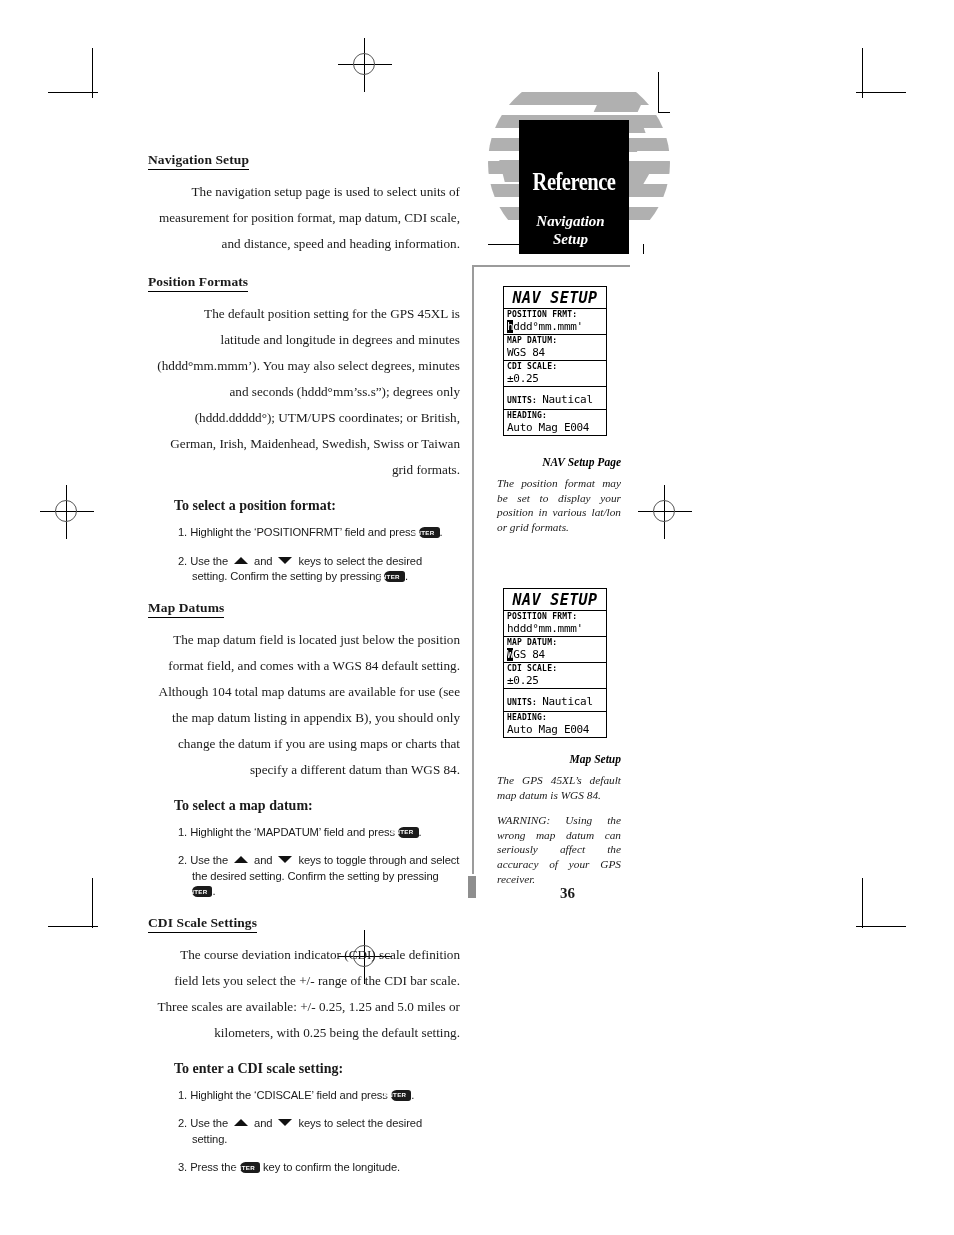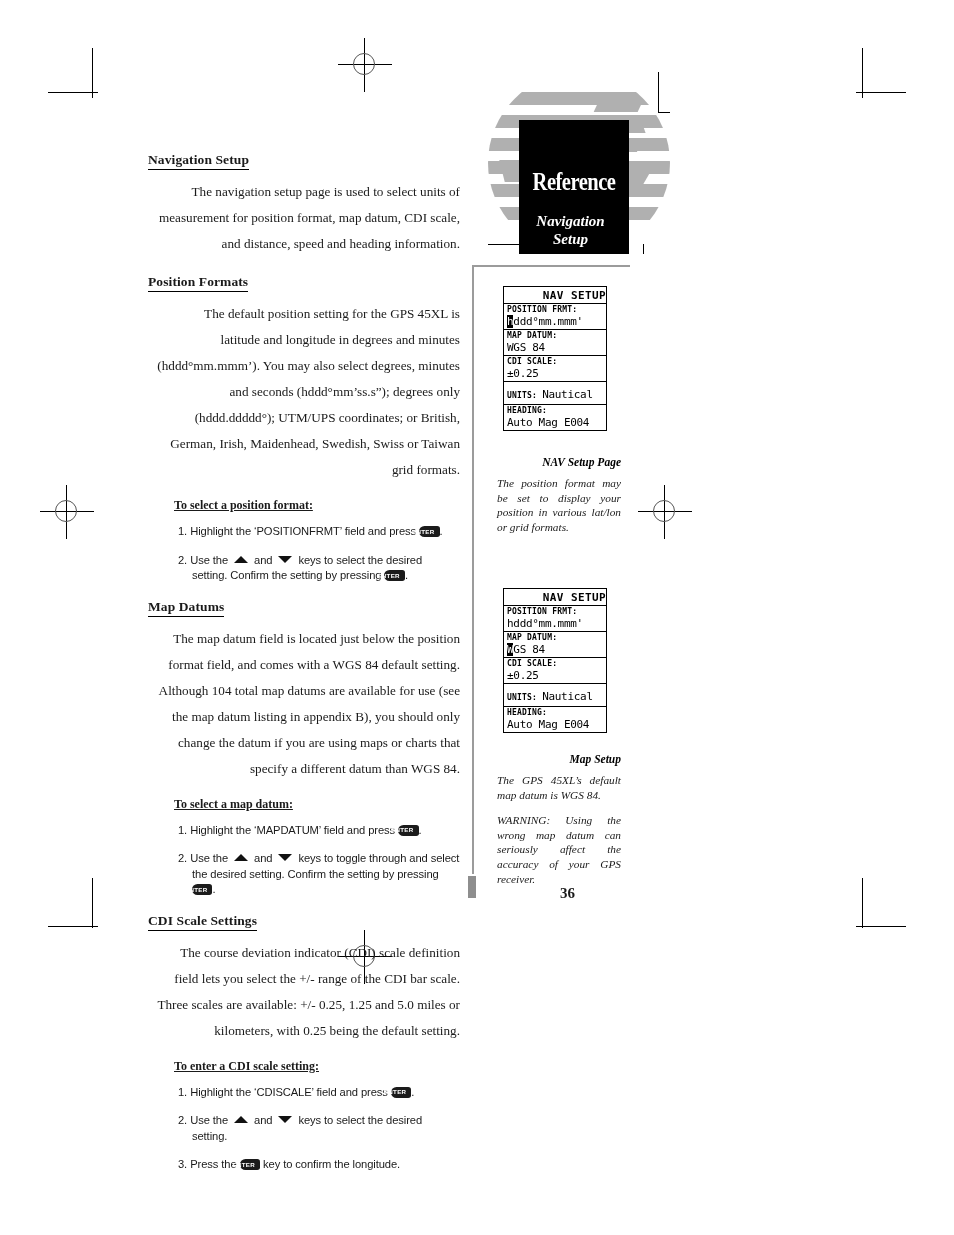--- a/index.html
+++ b/index.html
@@ -38,24 +38,23 @@
     border-bottom:1.6px solid #000;
     padding-bottom:1px;
     letter-spacing:0.1px;
   }
   .sec-wrap{margin-top:4px;}
   p.body{
     font-size:13.2px;line-height:26px;margin:0 0 15px 0;
     text-indent:24px;text-align:right;
   }
   h3.proc{
-    font-size:12px;font-weight:bold;margin:0 0 11px 0;
+    font-size:14px;font-weight:bold;margin:0 0 11px 0;
     padding-left:26px;
     font-family:"Liberation Serif", serif;
-    text-decoration:underline;
   }
   ol.steps{margin:0;padding:0;list-style:none;}
   ol.steps li{
     font-family:"Liberation Sans", sans-serif;
     font-size:11.2px;line-height:15.5px;
     margin:0 0 13px 0;
     padding-left:44px;
     text-indent:-14px;
     letter-spacing:-0.1px;
   }
@@ -151,25 +150,26 @@
     padding:0;
     font-family:"DejaVu Sans Mono", monospace;
   }
   .lcd-row{
     border-bottom:1.4px solid #000;
     padding:1px 3px 1px 3px;
     box-sizing:border-box;
   }
   .lcd-row:last-child{border-bottom:none;}
   .lcd-title{
-    text-align:right;
-    font-size:11px;font-weight:bold;
+    text-align:center;
+    font-size:15px;font-weight:bold;
     letter-spacing:0.4px;
     padding:1.5px 0 1.5px 0;
     border-bottom:1.6px solid #000;
+    font-style:italic;
   }
   .lcd-lbl{
     font-size:8px;font-weight:bold;letter-spacing:0.2px;
     display:block;line-height:10px;
   }
   .lcd-val{
     font-size:11px;letter-spacing:-0.3px;
     display:block;line-height:13px;
     white-space:nowrap;
   }

